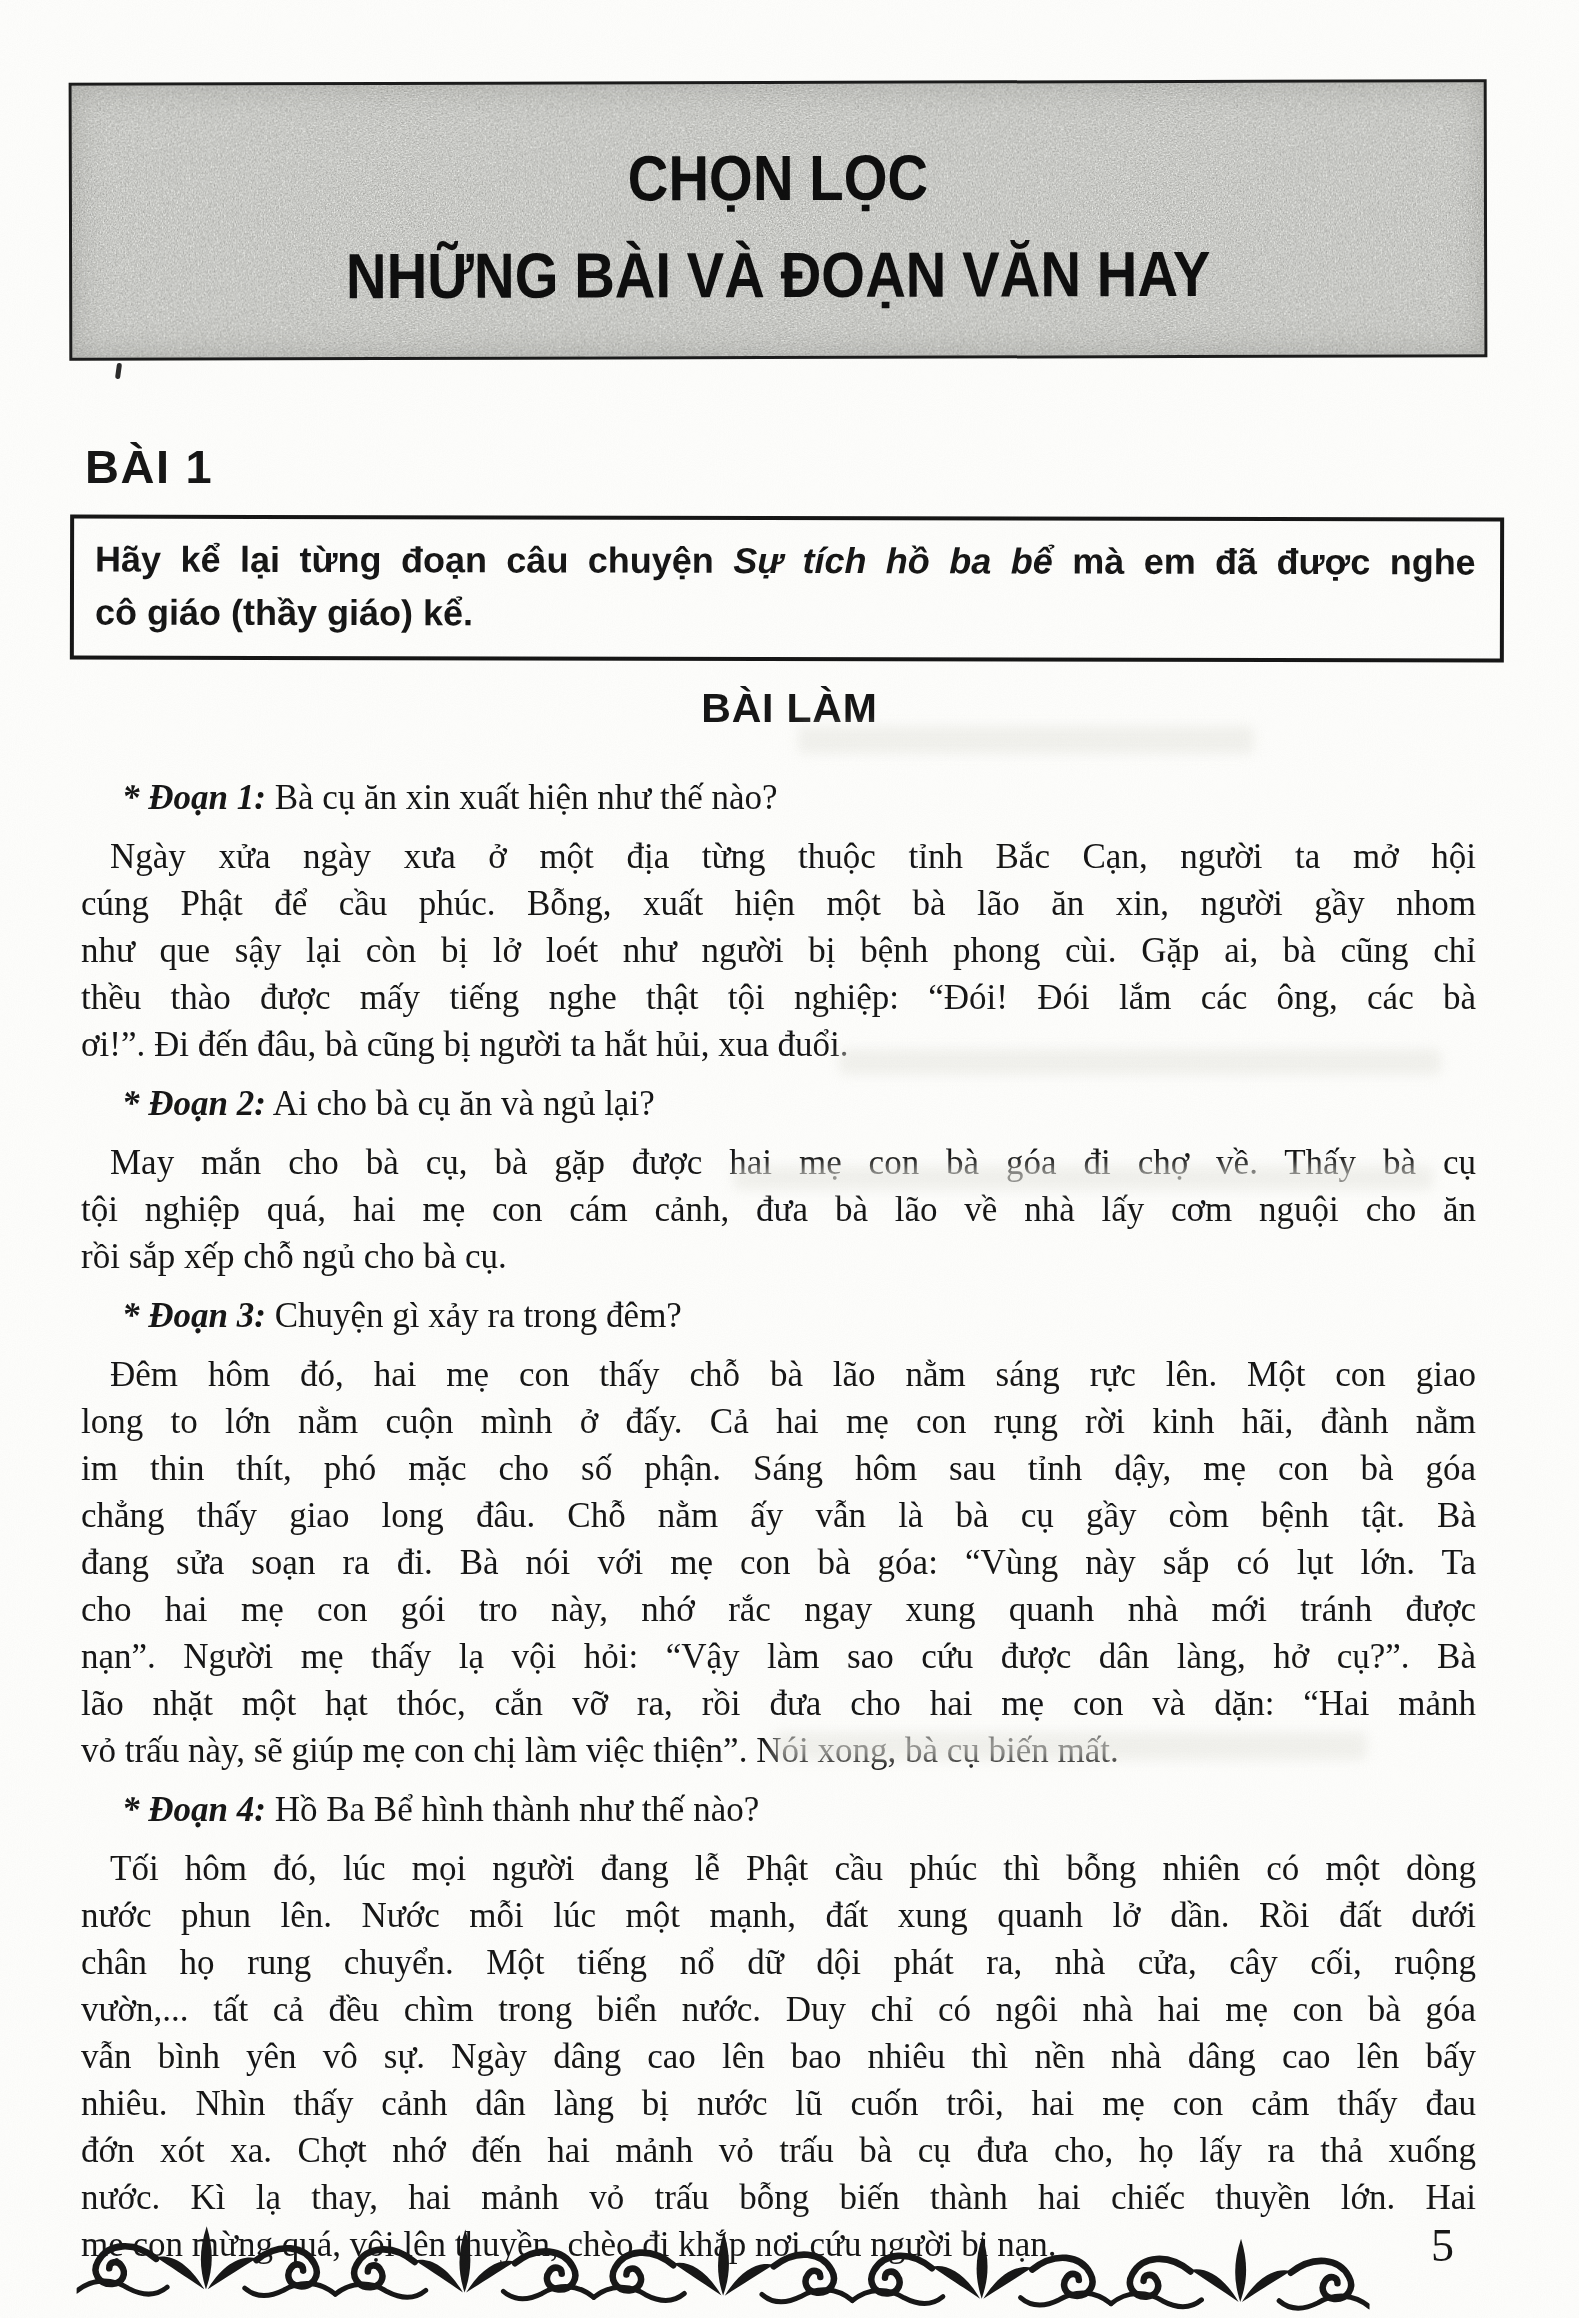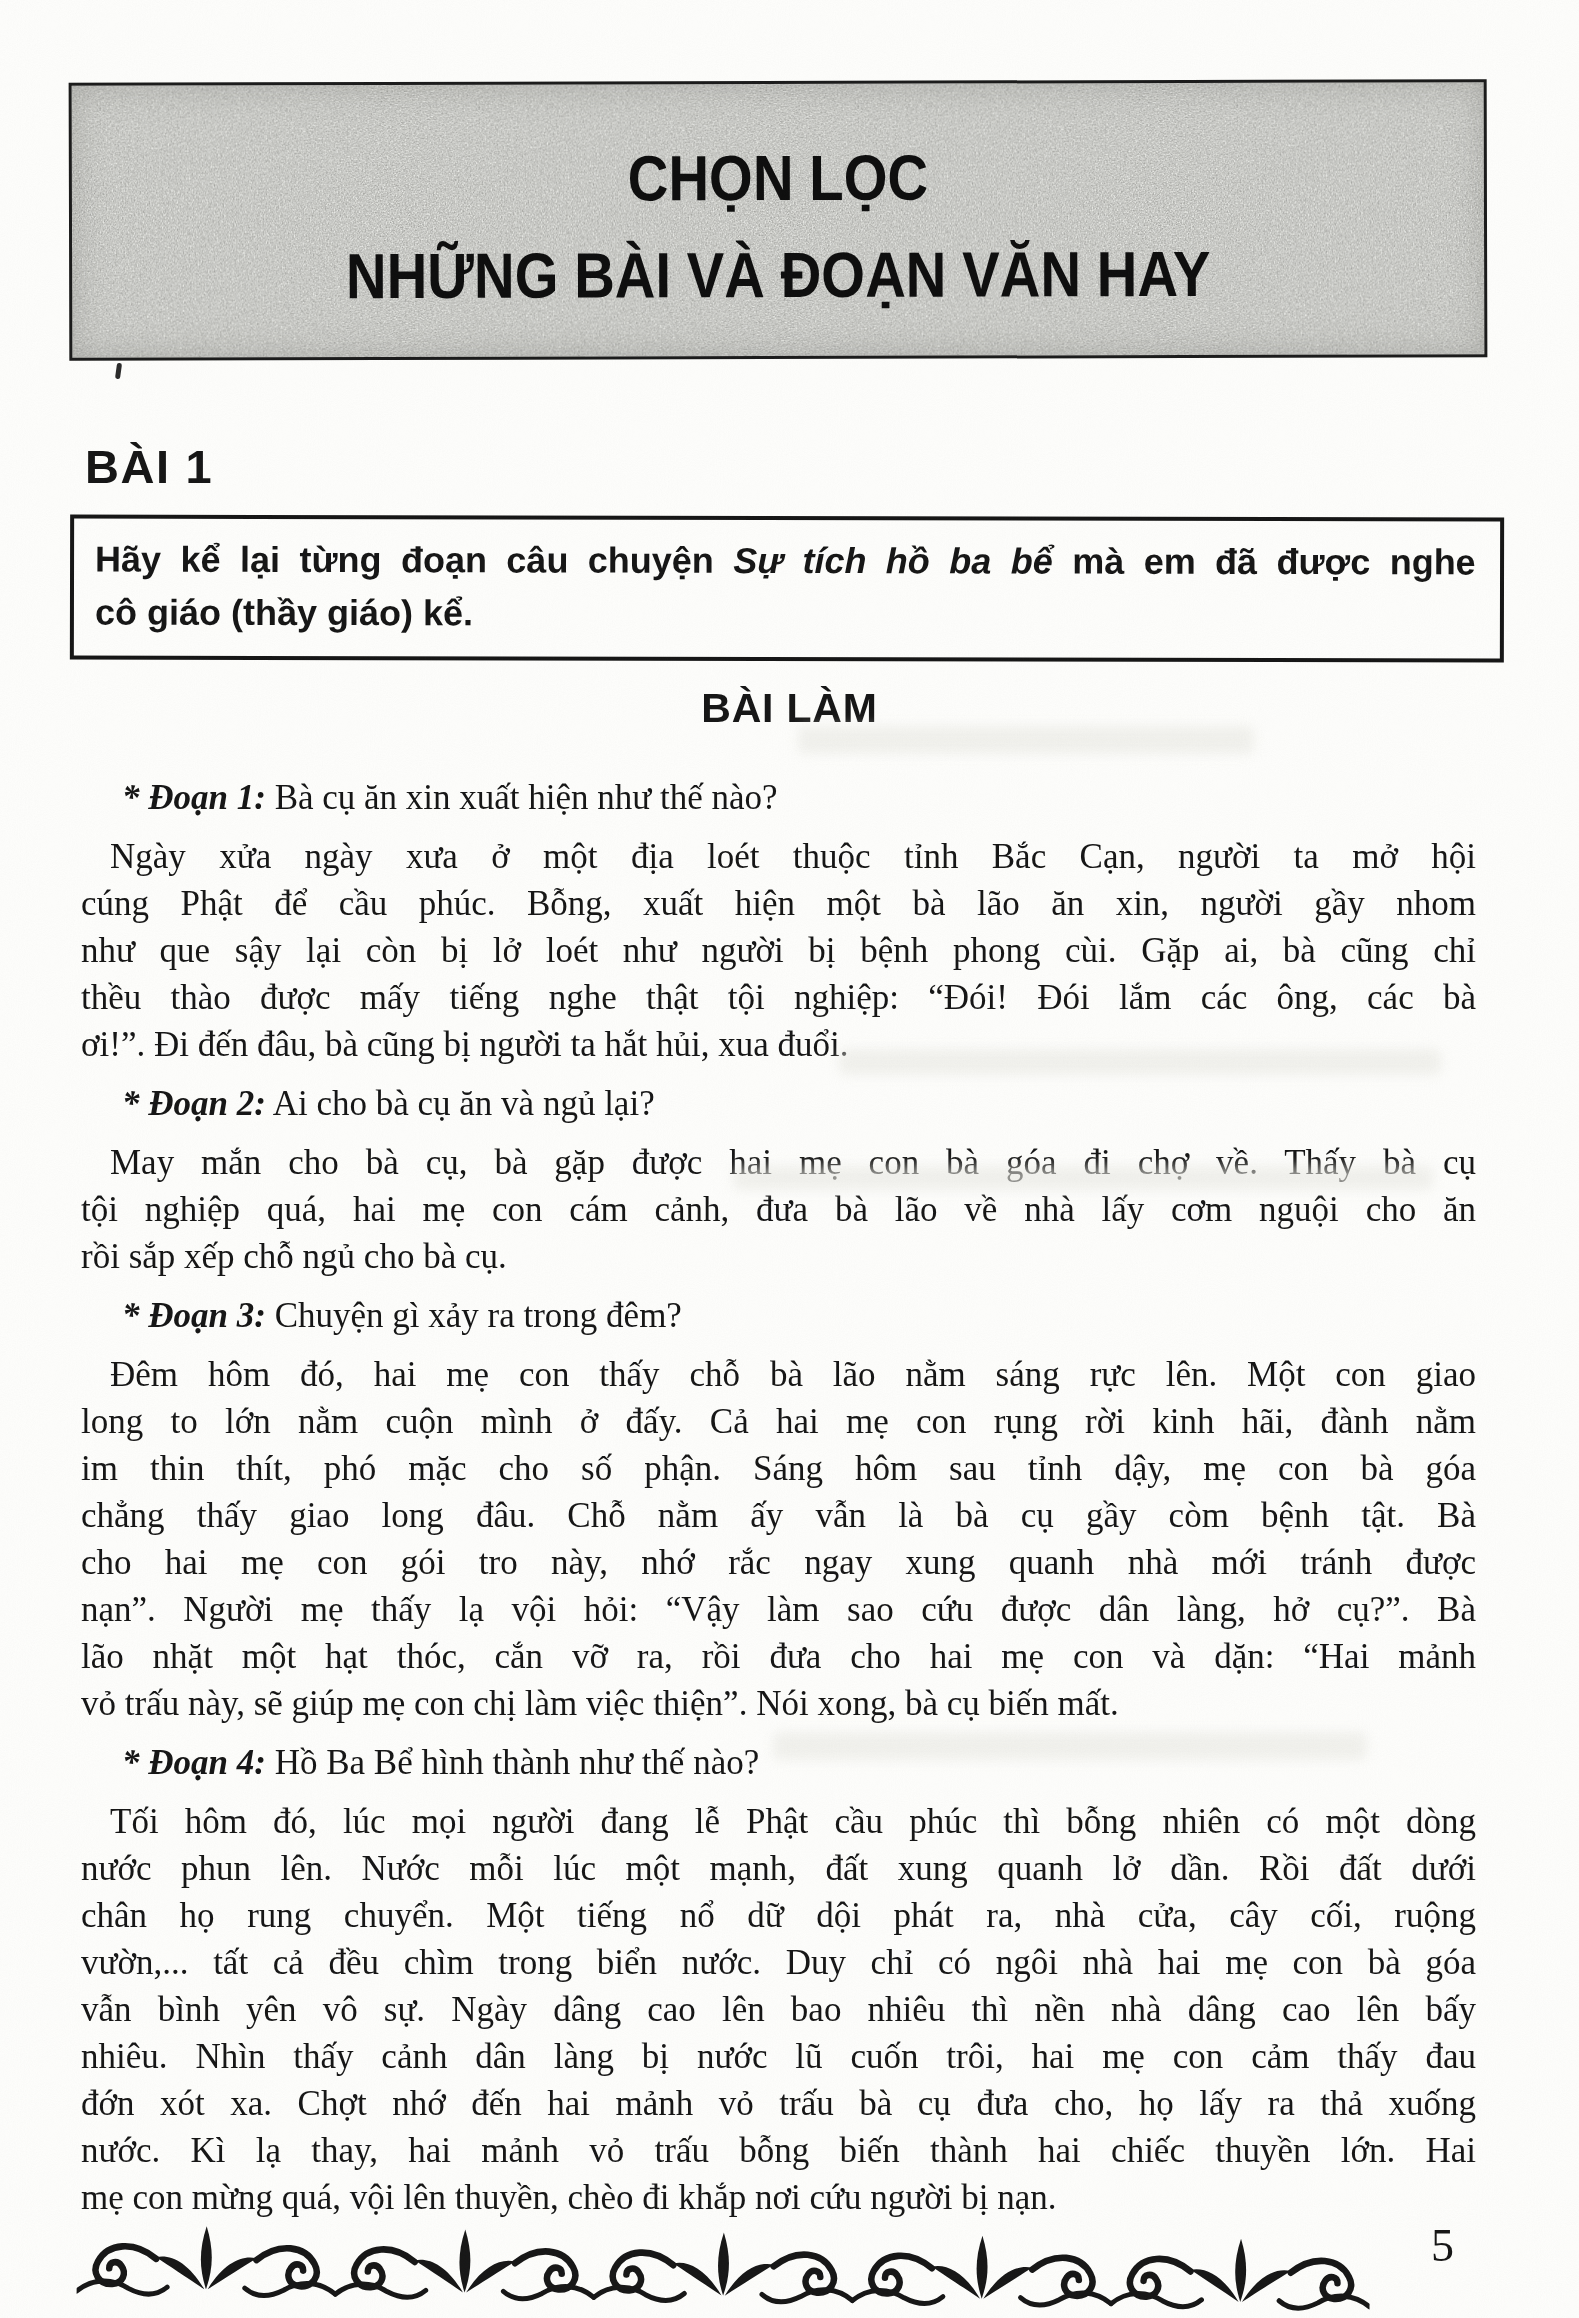--- a/index.html
+++ b/index.html
@@ -72,21 +72,21 @@
     <div class="pline1"><span>Hãy kể lại từng đoạn câu chuyện </span><span class="it">Sự tích hồ ba bể</span><span> mà em đã được nghe</span></div>
     <div class="pline2">cô giáo (thầy giáo) kể.</div>
   </div>
 
   <div class="bailam">BÀI LÀM</div>
 
   <div class="content">
     <div class="section">
       <p class="sec-head"><span class="lbl">* Đoạn 1:</span><span> Bà cụ ăn xin xuất hiện như thế nào?</span></p>
       <div class="para">
-          <div class="line">Ngày xửa ngày xưa ở một địa loét thuộc tỉnh Bắc Cạn, người ta mở hội</div>
+          <div class="line">Ngày xửa ngày xưa ở một địa từng thuộc tỉnh Bắc Cạn, người ta mở hội</div>
           <div class="line">cúng Phật để cầu phúc. Bỗng, xuất hiện một bà lão ăn xin, người gầy nhom</div>
           <div class="line">như que sậy lại còn bị lở loét như người bị bệnh phong cùi. Gặp ai, bà cũng chỉ</div>
           <div class="line">thều thào được mấy tiếng nghe thật tội nghiệp: “Đói! Đói lắm các ông, các bà</div>
           <div class="line last-line">ơi!”. Đi đến đâu, bà cũng bị người ta hắt hủi, xua đuổi.</div>
         </div>
     </div>
     <div class="section">
       <p class="sec-head"><span class="lbl">* Đoạn 2:</span><span> Ai cho bà cụ ăn và ngủ lại?</span></p>
       <div class="para">
           <div class="line">May mắn cho bà cụ, bà gặp được hai mẹ con bà góa đi chợ về. Thấy bà cụ</div>
@@ -94,20 +94,21 @@
           <div class="line last-line">rồi sắp xếp chỗ ngủ cho bà cụ.</div>
         </div>
     </div>
     <div class="section">
       <p class="sec-head"><span class="lbl">* Đoạn 3:</span><span> Chuyện gì xảy ra trong đêm?</span></p>
       <div class="para">
           <div class="line">Đêm hôm đó, hai mẹ con thấy chỗ bà lão nằm sáng rực lên. Một con giao</div>
           <div class="line">long to lớn nằm cuộn mình ở đấy. Cả hai mẹ con rụng rời kinh hãi, đành nằm</div>
           <div class="line">im thin thít, phó mặc cho số phận. Sáng hôm sau tỉnh dậy, mẹ con bà góa</div>
           <div class="line">chẳng thấy giao long đâu. Chỗ nằm ấy vẫn là bà cụ gầy còm bệnh tật. Bà</div>
+          <div class="line">đang sửa soạn ra đi. Bà nói với mẹ con bà góa: “Vùng này sắp có lụt lớn. Ta</div>
           <div class="line">cho hai mẹ con gói tro này, nhớ rắc ngay xung quanh nhà mới tránh được</div>
           <div class="line">nạn”. Người mẹ thấy lạ vội hỏi: “Vậy làm sao cứu được dân làng, hở cụ?”. Bà</div>
           <div class="line">lão nhặt một hạt thóc, cắn vỡ ra, rồi đưa cho hai mẹ con và dặn: “Hai mảnh</div>
           <div class="line last-line">vỏ trấu này, sẽ giúp mẹ con chị làm việc thiện”. Nói xong, bà cụ biến mất.</div>
         </div>
     </div>
     <div class="section">
       <p class="sec-head"><span class="lbl">* Đoạn 4:</span><span> Hồ Ba Bể hình thành như thế nào?</span></p>
       <div class="para">
           <div class="line">Tối hôm đó, lúc mọi người đang lễ Phật cầu phúc thì bỗng nhiên có một dòng</div>

